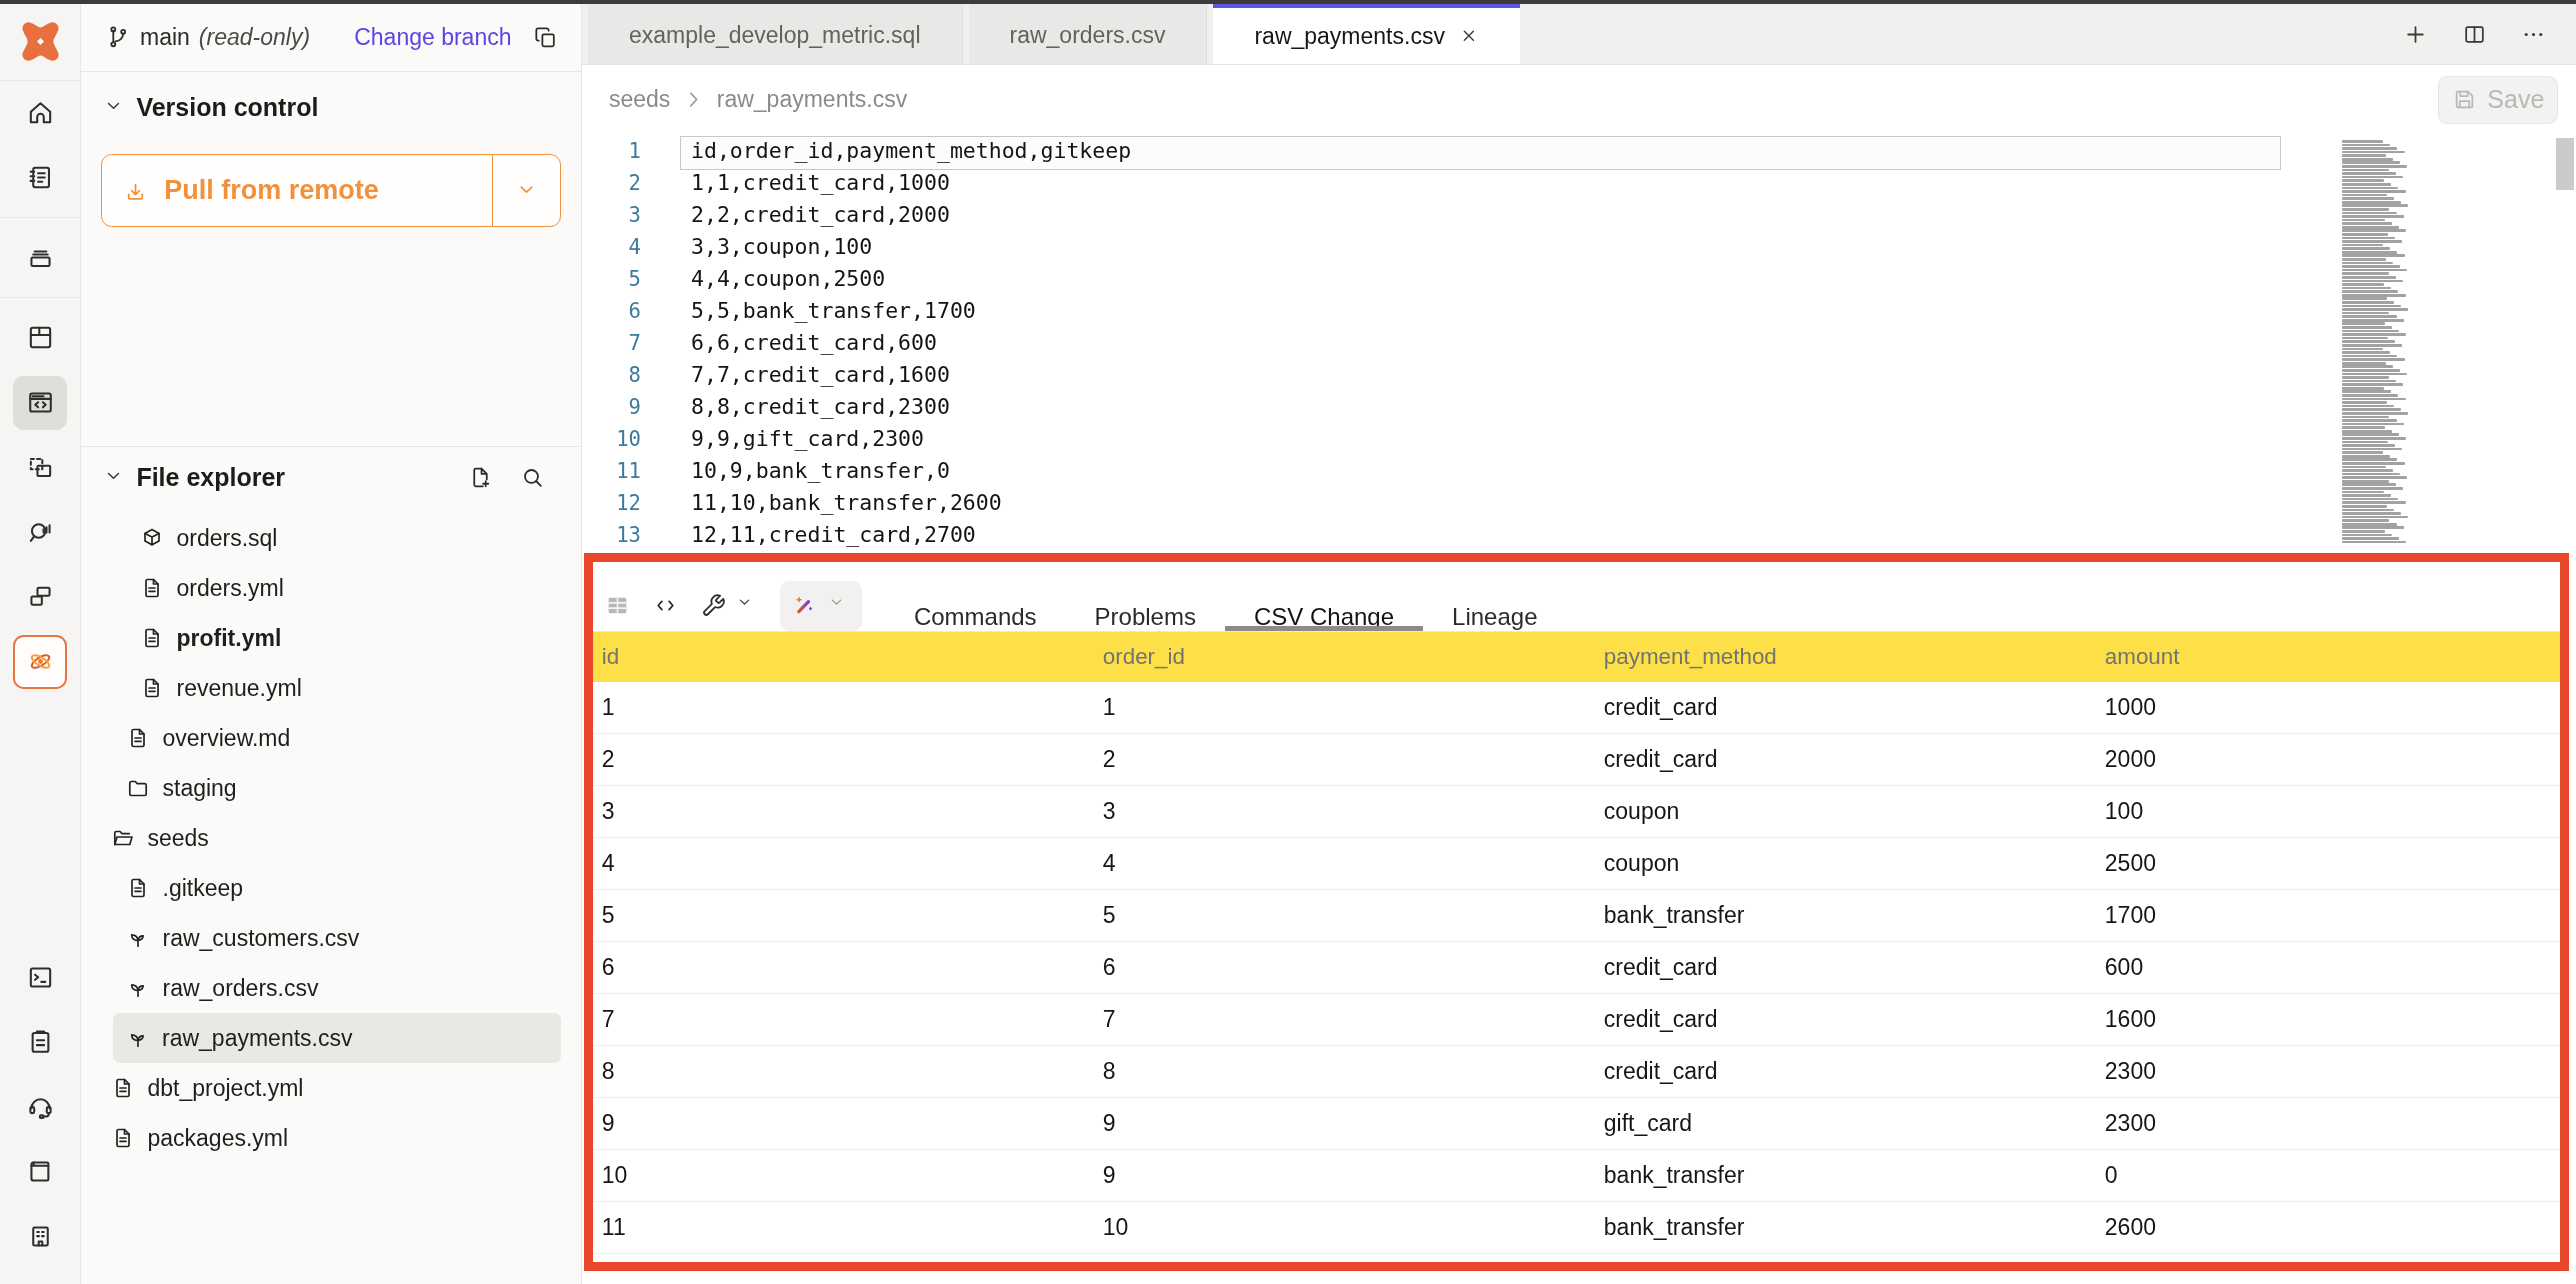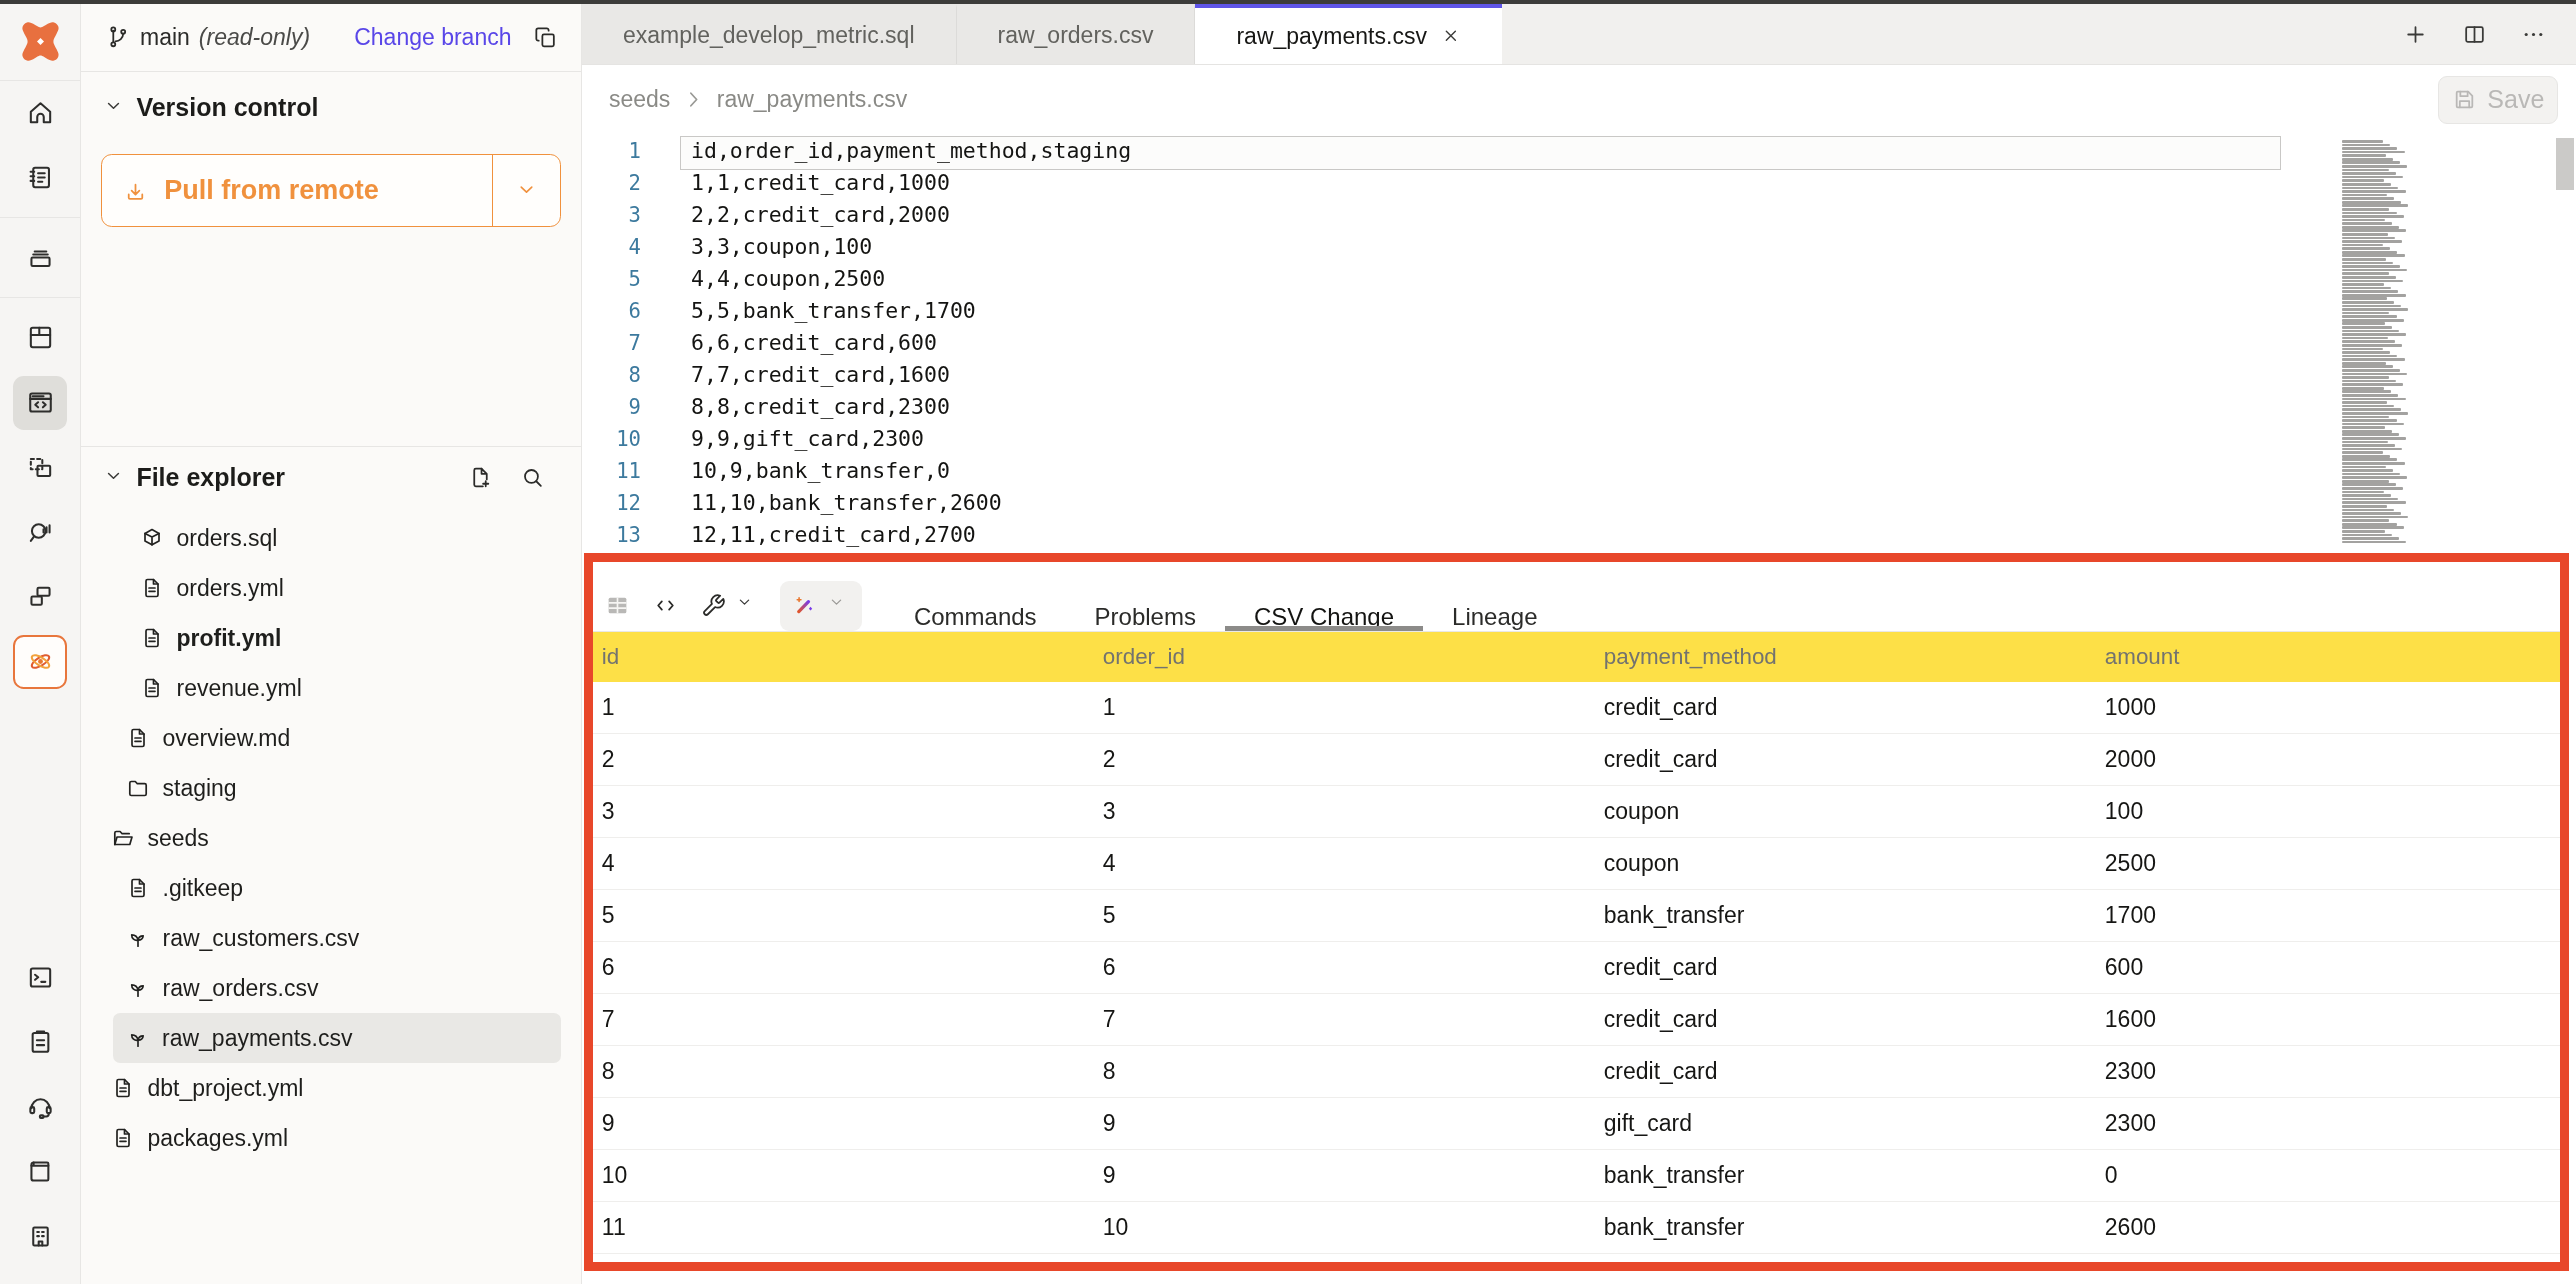--- a/index.html
+++ b/index.html
@@ -53,21 +53,21 @@
 
   .file-list { flex:1; padding-top:3.6px; overflow:hidden; }
   .file-row { height:50px; display:flex; align-items:center; gap:12.5px; font-size:23px; color:#1E1E1C; }
   .file-row svg { width:24px; height:24px; flex:0 0 auto; color:#222220; }
   .file-row.selected { background:#E9E8E5; border-radius:7.2px; margin-right:19.7px; }
 
   
   .main { flex:1; display:flex; flex-direction:column; background:#fff; min-width:0; }
   .tab-bar { height:61px; background:#F1F0EE; display:flex; align-items:stretch; border-bottom:0.9px solid #E5E4E2; }
   .tab { display:flex; align-items:center; gap:14.3px; padding:0 41px; font-size:23px;
-    color:#62625E; background:#E9E8E6; border-right:0.9px solid #DCDBD9; border-top:4.5px solid transparent; }
+    color:#62625E; background:#E9E8E6; border-right:0.9px solid #DCDBD9; border-top:4.5px solid transparent;margin-left:6px; }
   .tab.active { background:#FFFFFF; color:#171715; border-top:4.5px solid #5F55E8;
     border-right:none; margin-bottom:-0.9px; }
   .tab .close { color:#3A3A38; display:flex; }
   .tab .close svg { width:19.7px; height:19.7px; }
   .tab-actions { margin-left:auto; display:flex; align-items:center; gap:34px; padding-right:30px; color:#3A3A38; }
   .tab-actions svg { width:27px; height:27px; }
 
   .editor-head { height:70px; display:flex; align-items:center; padding:0 18px 0 27px; }
   .breadcrumb { display:flex; align-items:center; gap:10.7px; font-size:23px; color:#8A8A86; }
   .save-btn { margin-left:auto; height:48px; width:120px; background:#F3F2F0; border:0.9px solid #E7E6E4;
@@ -481,21 +481,21 @@
           </span>
         <span>Save</span>
       </div>
     </div>
 
     <div class="editor">
       <div class="current-line"></div>
       <div class="code" id="code-lines">
           <div class="code-line">
             <div class="gutter">1</div>
-            <div class="code-text">id,order_id,payment_method,staging</div>
+            <div class="code-text">id,order_id,payment_method,gitkeep</div>
           </div>
           <div class="code-line">
             <div class="gutter">2</div>
             <div class="code-text">1,1,credit_card,1000</div>
           </div>
           <div class="code-line">
             <div class="gutter">3</div>
             <div class="code-text">2,2,credit_card,2000</div>
           </div>
           <div class="code-line">

